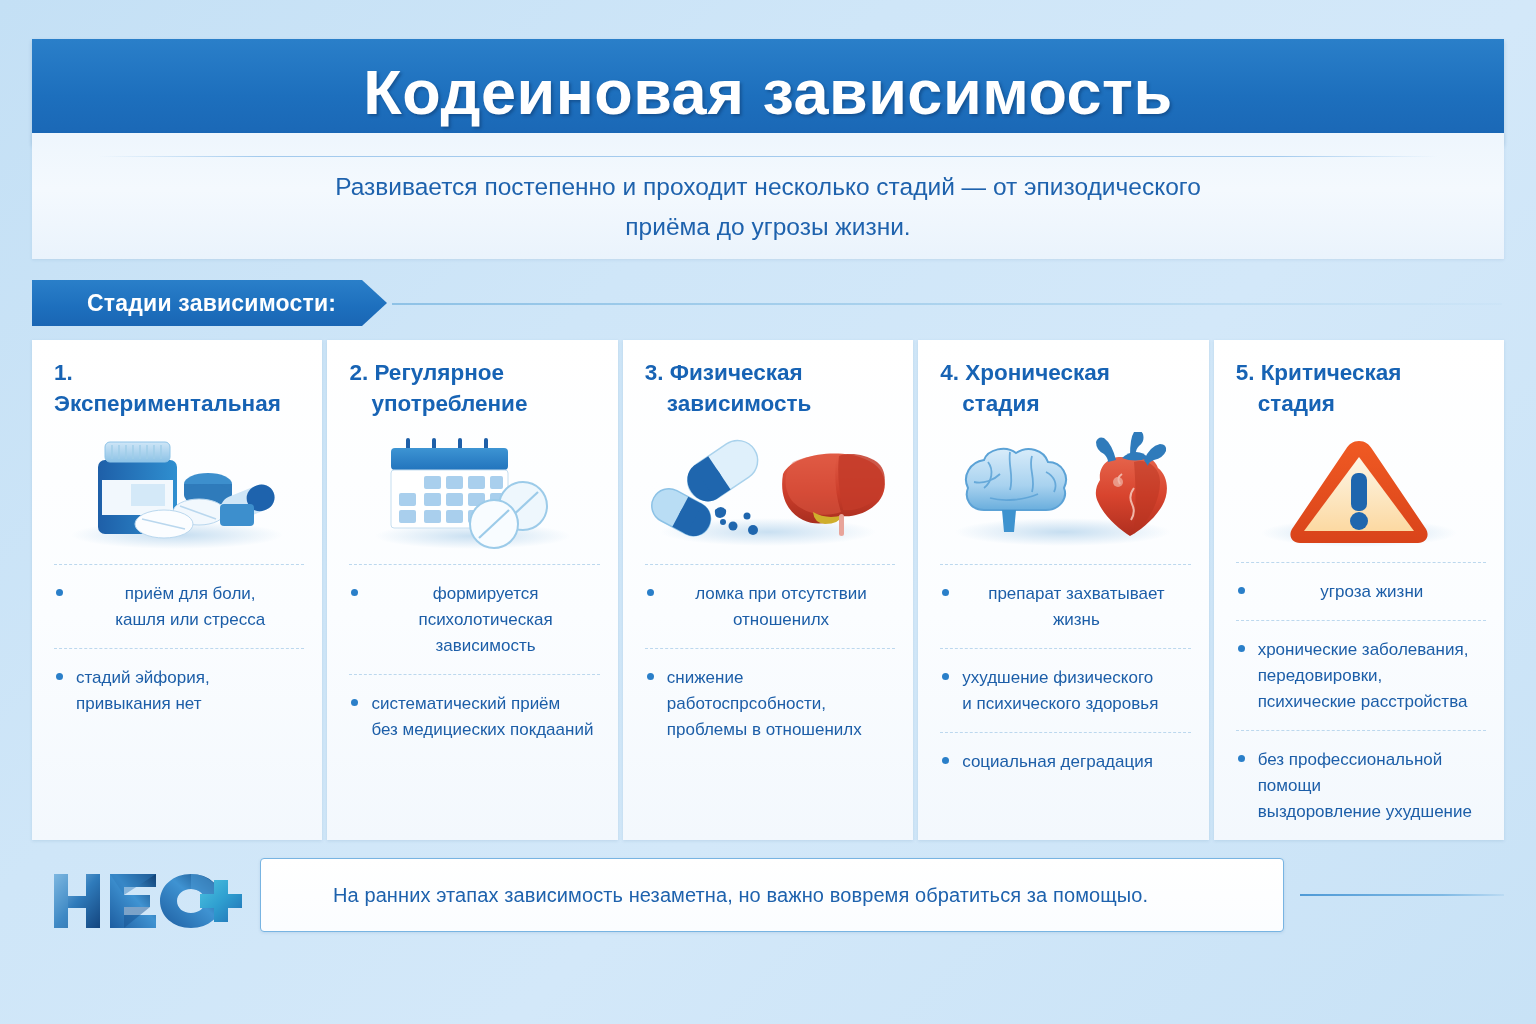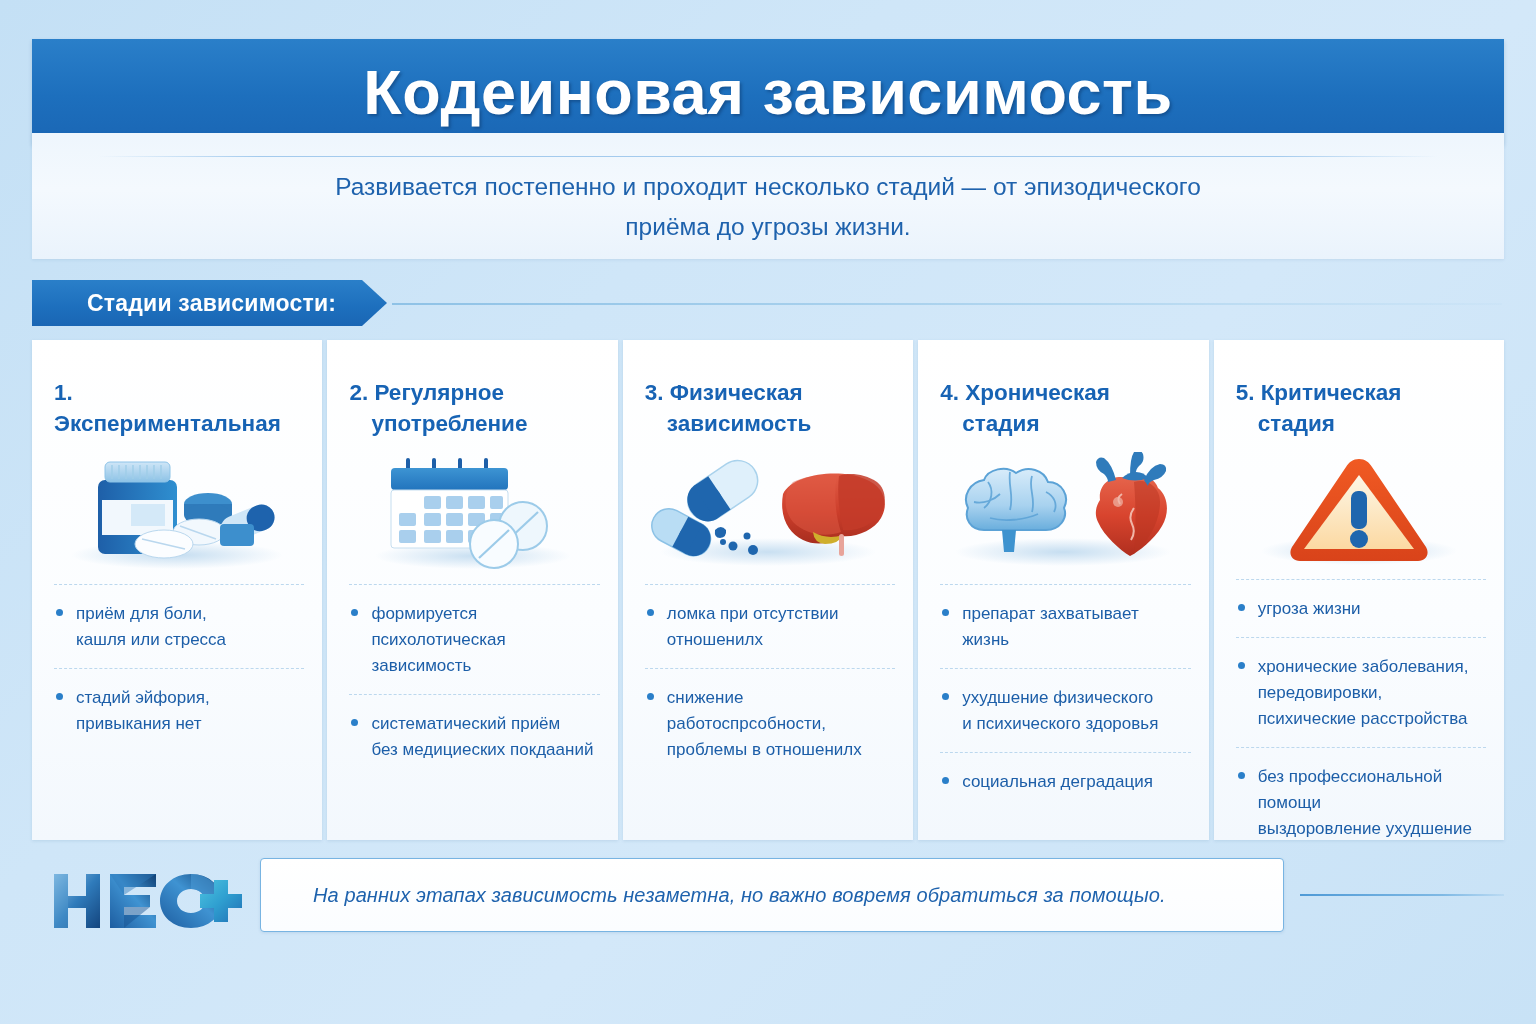--- a/index.html
+++ b/index.html
@@ -65,52 +65,52 @@
   }
   .card{
     position:relative;flex:1;
     background:linear-gradient(180deg,#ffffff 0%,#fbfdff 55%,#f3f8fd 100%);
     box-shadow:0 1px 3px rgba(40,90,140,.13);
     padding:0;
     display:flex;flex-direction:column;
   }
   .card-title{
     color:#1763b4;font-size:22.5px;font-weight:bold;line-height:31px;
-    padding:37px 20px 0 22px;min-height:70px;
+    padding:17px 20px 0 22px;min-height:70px;
   }
   .card-title .ln2{display:block;padding-left:22px;}
   .icon-zone{
     height:125px;display:flex;align-items:center;justify-content:center;
     position:relative;margin-top:2px;
   }
   .icon-zone svg{display:block;}
 
   .bullets{padding:0 18px 0 22px;margin-top:10px;}
   .bullet-row{position:relative;padding:16px 0 15px 0;}
   .bullet-row + .bullet-row{border-top:1px dashed #bcd8ee;}
-  .bullet-row:first-child{border-top:1px dashed #bcd8ee;}
+  .bullet-row:first-child{border-top:1px dashed #bcd8ee;text-align:center;}
   .bullet-dot{
     position:absolute;left:2px;top:24px;width:7px;height:7px;border-radius:50%;
     background:#2a7fc9;
   }
   .bullet-text{
     display:block;padding-left:22px;color:#1c5ea8;font-size:17px;line-height:26px;
   }
 
   
   .footer{position:absolute;left:0;top:848px;width:1536px;height:110px;}
   .logo{position:absolute;left:46px;top:18px;width:200px;height:70px;}
   .footer-box{
     position:absolute;left:260px;top:10px;width:1022px;height:72px;
     background:linear-gradient(180deg,#ffffff 0%,#fbfdff 100%);
     border:1px solid #78b4e2;border-radius:4px;
     box-shadow:0 1px 3px rgba(40,90,140,.12);
     display:flex;align-items:center;
   }
-  .footer-text{color:#1e62ad;font-size:20px;padding-left:52px;letter-spacing:.1px;font-style:italic;}
+  .footer-text{color:#1e62ad;font-size:20px;padding-left:72px;letter-spacing:.1px;}
   .footer-rule{
     position:absolute;left:1300px;top:46px;width:204px;height:2px;
     background:linear-gradient(90deg,#4f9ad6 0%,#7fb9e4 70%,rgba(127,185,228,.2) 100%);
   }
 </style>
 </head>
 <body>
 
 <div class="page">
 

